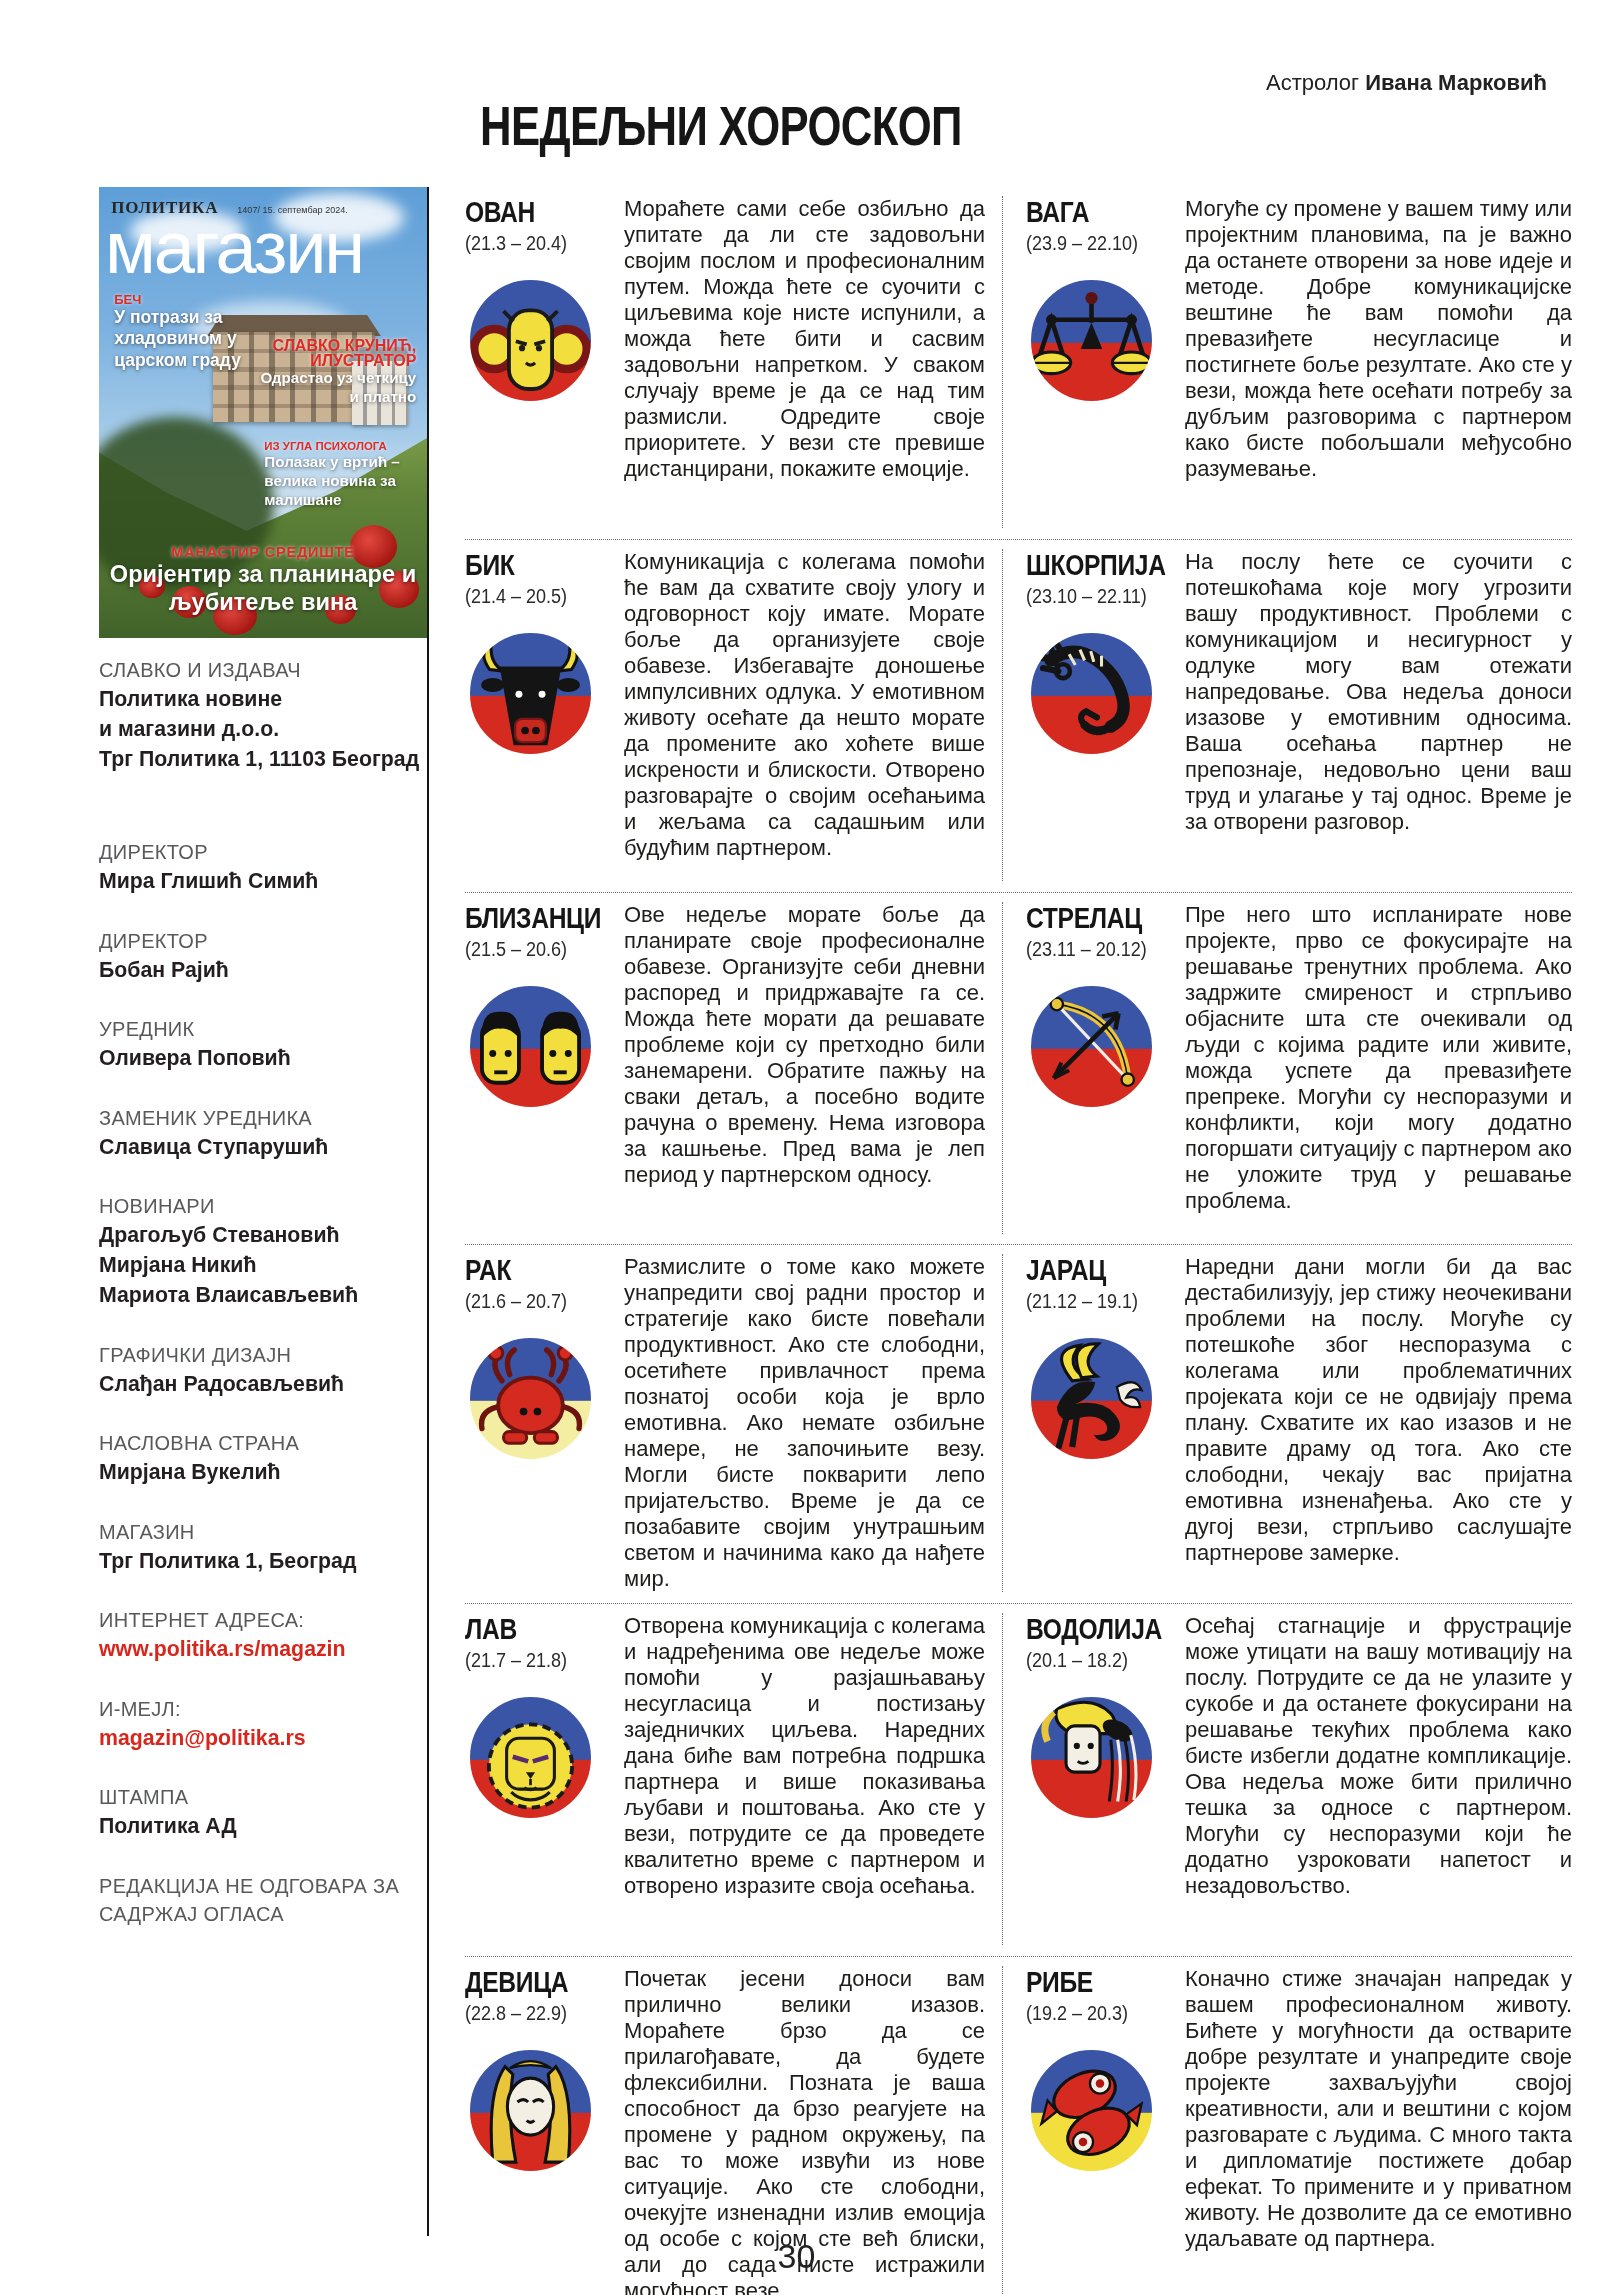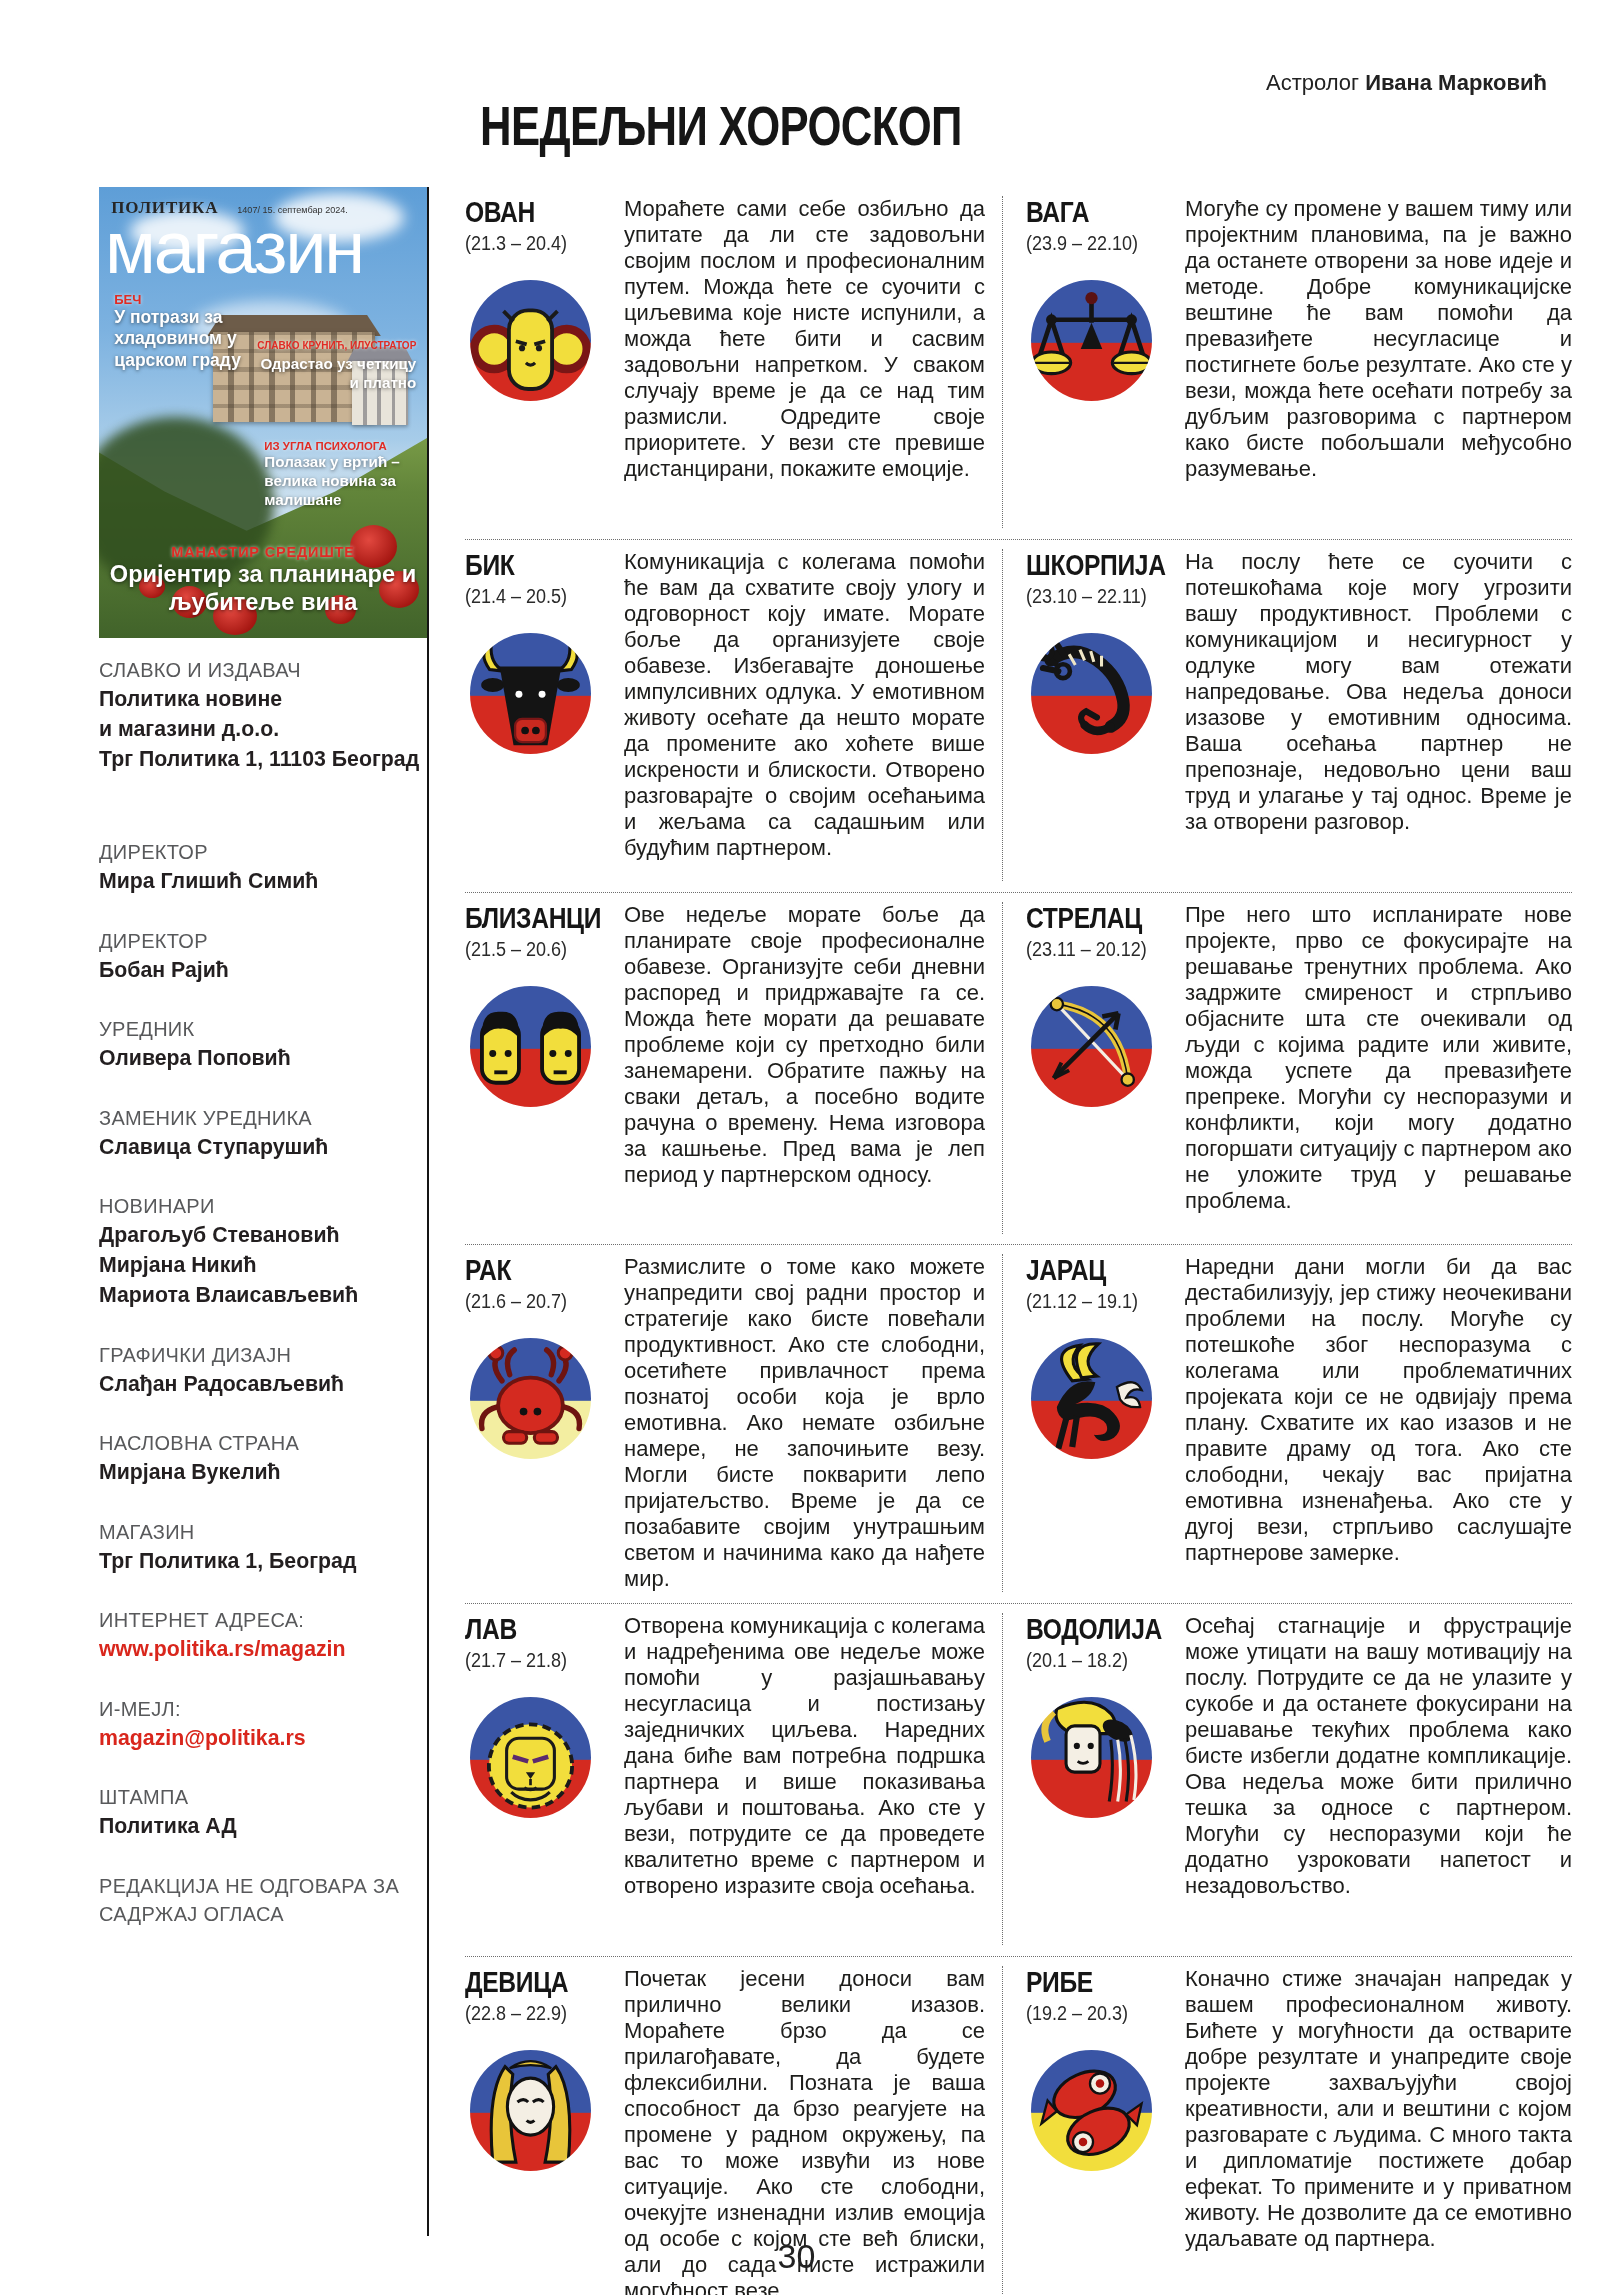--- a/index.html
+++ b/index.html
@@ -48,21 +48,21 @@
   .cover-issue{font-size:9.1px;color:#333;}
   .cover-title{position:absolute;left:6.1px;top:20px;width:320px;font-size:74px;font-weight:400;color:#fff;
         letter-spacing:-2.3px;line-height:1.1;}
   .teaser{position:absolute;}
   .teaser .kick{font-weight:bold;color:#e02b24;text-shadow:0 0 3.8px rgba(255,255,255,.75);}
   .teaser .txt{font-weight:bold;color:#fff;text-shadow:0 0.8px 3.8px rgba(0,0,0,.55);}
   .t-left{left:15.2px;top:105px;width:179px;text-align:left;}
   .t-left .kick{font-size:13px;}
   .t-left .txt{font-size:17.5px;line-height:21.3px;}
   .t-right{right:10.7px;top:152px;width:162px;text-align:right;}
-  .t-right .kick{font-size:10px;line-height:14.5px;}
+  .t-right .kick{font-size:16px;line-height:14.5px;}
   .t-right .txt{font-size:15.2px;line-height:19px;}
   .t-right2{right:10.7px;top:253px;width:152px;text-align:left;}
   .t-right2 .kick{font-size:11.4px;}
   .t-right2 .txt{font-size:15.2px;line-height:19px;}
   .t-center{left:0;right:0;top:357px;text-align:center;}
   .t-center .kick{font-size:14.5px;letter-spacing:0.8px;}
   .t-center .txt{font-size:23.6px;line-height:28px;}
   
   .masthead{margin-top:18.3px;}
   .mast-sec{margin-bottom:30.5px;}

